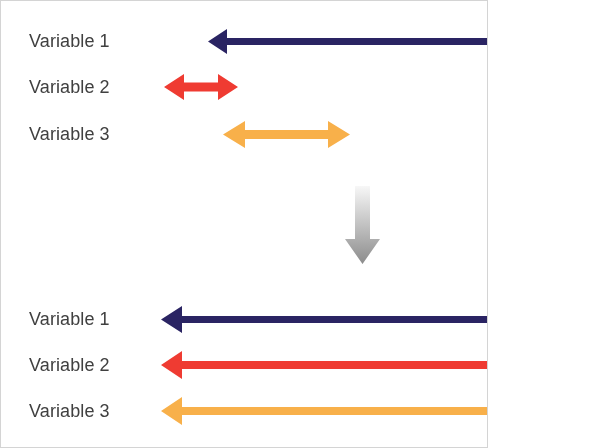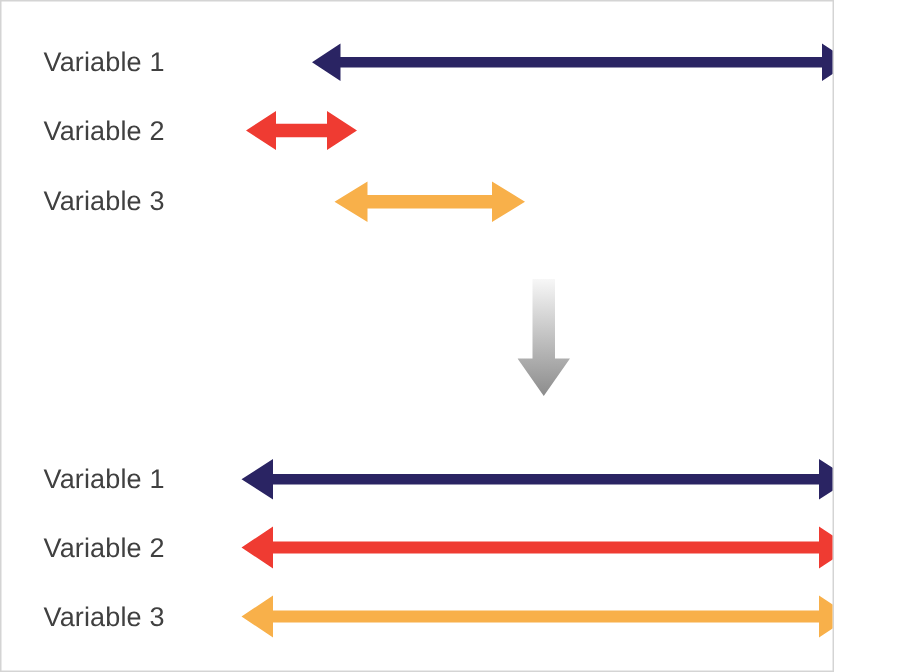--- a/index.html
+++ b/index.html
@@ -3,21 +3,21 @@
 <meta charset="utf-8">
 <title>Variable Range Diagram</title>
 <style>
   html, body {
     margin: 0;
     padding: 0;
     background: #ffffff;
   }
   #canvas {
     position: relative;
-    width: 556px;
+    width: 488px;
     height: 448px;
     background: #ffffff;
     box-sizing: border-box;
     border: 1px solid #d4d4d4;
     overflow: hidden;
     font-family: "Liberation Sans", sans-serif;
   }
   .label {
     position: absolute;
     font-family: "Liberation Sans", sans-serif;

